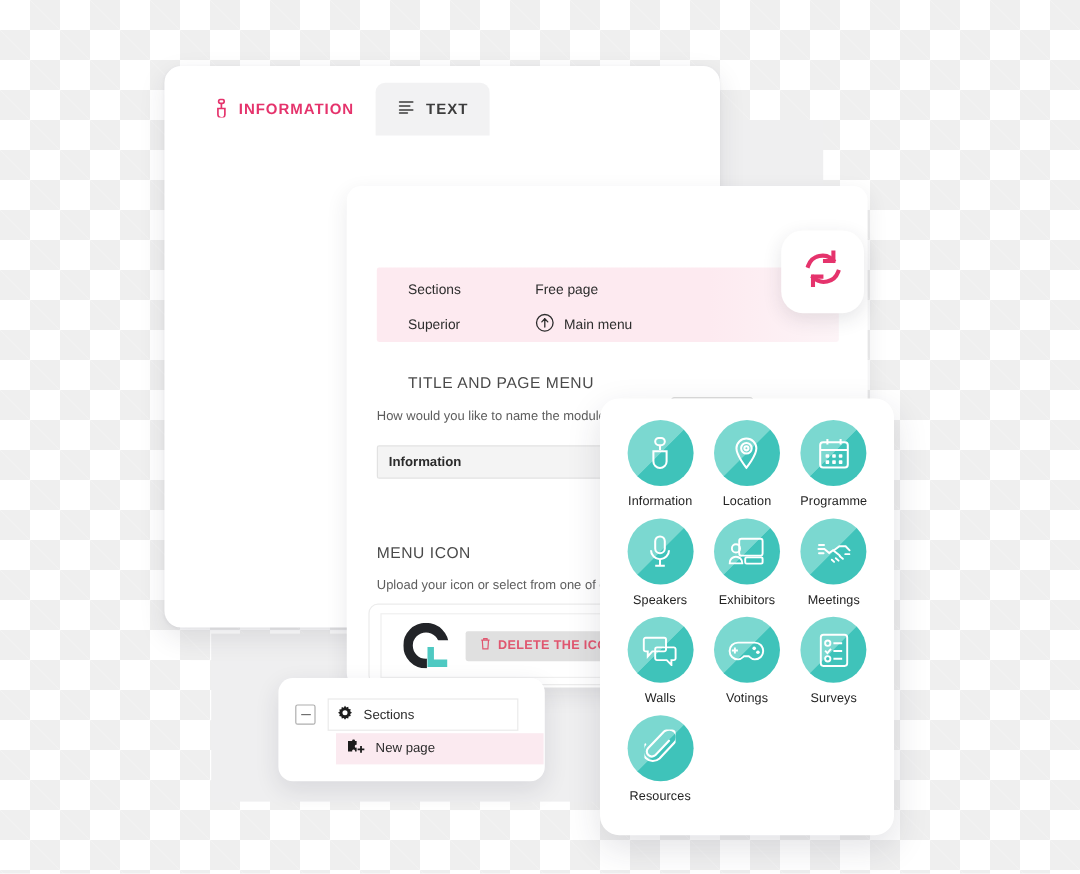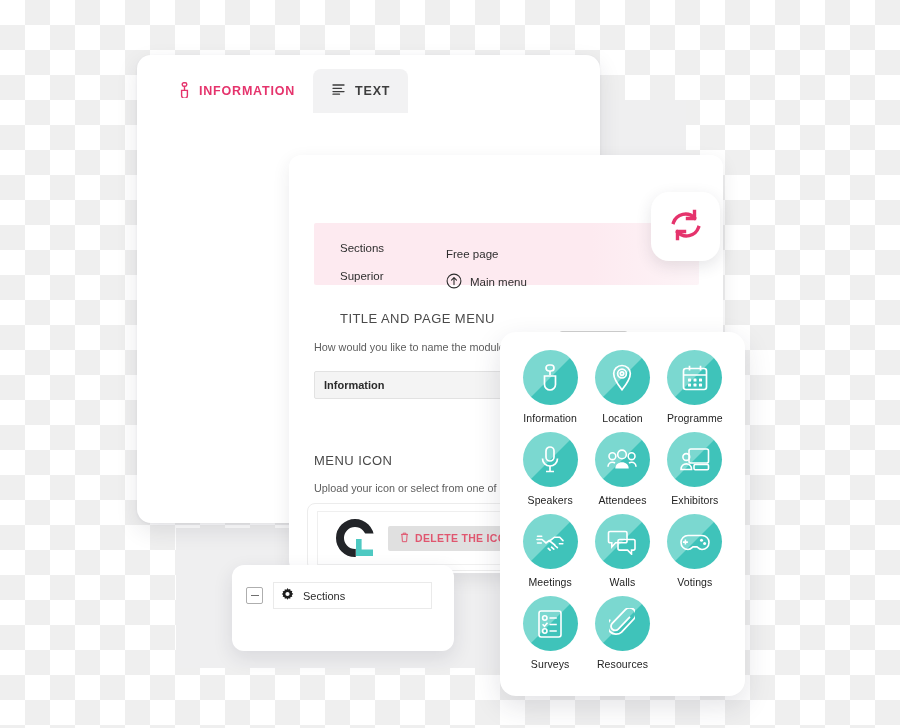--- a/index.html
+++ b/index.html
@@ -44,21 +44,21 @@
   .tab .lbl{white-space:nowrap;}
 
   
   #info-band{
     position:absolute;left:25px;top:68px;width:385px;height:62px;
     background:linear-gradient(90deg,#fdeaf0 0%,#fdeaf0 72%,#fdf4f7 100%);
     border-radius:2px;
   }
   .band-row{position:absolute;left:26px;display:flex;align-items:center;font-size:11.5px;color:#2e2e2e;}
   .band-row .k{width:106px;}
-  .band-row .v{display:flex;align-items:center;gap:8px;color:#2e2e2e;margin-top:12px;}
+  .band-row .v{display:flex;align-items:center;gap:8px;color:#2e2e2e;}
   #band-row-1{top:13px;}
   #band-row-2{top:38px;}
 
   
   .sec-title{
     position:absolute;left:25px;font-size:13px;letter-spacing:.45px;color:#4a4a4a;font-weight:400;
   }
   #title-sec-1{top:156px;margin-left:26px;}
   #title-sec-2{top:298px;}
   .sec-sub{position:absolute;left:25px;font-size:10.8px;color:#5d5d5d;display:flex;align-items:center;gap:7px;}
@@ -360,33 +360,20 @@
         <div class="bubble">
           <svg width="24" height="30" viewBox="0 0 24 30" fill="none" stroke="#ffffff" stroke-width="1.7">
             <rect x="8" y="2" width="8" height="14" rx="4"></rect>
             <path d="M4.5 13.5a7.5 7.5 0 0 0 15 0"></path>
             <path d="M12 21v5M8 26.5h8"></path>
           </svg>
         </div>
         <div class="cap">Speakers</div>
       </div>
 
-      <div class="pick">
-        <div class="bubble">
-          <svg width="30" height="24" viewBox="0 0 30 24" fill="none" stroke="#ffffff" stroke-width="1.6">
-            <circle cx="15" cy="6.4" r="4.3"></circle>
-            <circle cx="5.4" cy="8.2" r="3.4"></circle>
-            <circle cx="24.6" cy="8.2" r="3.4"></circle>
-            <path d="M8.3 20.5c0-3.7 3-6.2 6.7-6.2s6.7 2.5 6.7 6.2z" fill="#ffffff" stroke="none"></path>
-            <path d="M1 18.8c0-2.8 2-4.6 4.4-4.6 1 0 1.9.3 2.6.8"></path>
-            <path d="M29 18.8c0-2.8-2-4.6-4.4-4.6-1 0-1.9.3-2.6.8"></path>
-          </svg>
-        </div>
-        <div class="cap">Attendees</div>
-      </div>
 
 
       <div class="pick">
         <div class="bubble">
           <svg width="30" height="26" viewBox="0 0 30 26" fill="none" stroke="#ffffff" stroke-width="1.6">
             <rect x="9" y="2" width="19.5" height="14" rx="1.8"></rect>
             <circle cx="6.3" cy="10" r="3.4"></circle>
             <path d="M1 22.5c0-3.4 2.4-5.6 5.3-5.6s5.3 2.2 5.3 5.6z"></path>
             <rect x="14" y="17.5" width="14.5" height="5.2" rx="1.2"></rect>
           </svg>
@@ -464,15 +451,24 @@
       <span id="sections-field">
         <span>
           <svg width="13" height="13" viewBox="0 0 13 13" fill="#1c1c1c">
             <path d="M6.5 0l1 1.5 1.7-.5.3 1.8 1.8.3-.5 1.7L12.3 6 10.8 7l.5 1.7-1.8.3-.3 1.8-1.7-.5-1 1.5-1-1.5-1.7.5-.3-1.8-1.8-.3.5-1.7L.7 6l1.5-1-.5-1.7 1.8-.3.3-1.8 1.7.5z"></path>
             <circle cx="6.5" cy="6" r="2.1" fill="#ffffff"></circle>
           </svg>
         </span>
         <span>Sections</span>
       </span>
     </div>
+    <div id="tree-row-2">
+      <span>
+        <svg width="15" height="14" viewBox="0 0 15 14" fill="#1c1c1c">
+          <path d="M1 1.6h3.5a1.2 1.2 0 1 1 2.3 0h1.4v3.1a1.2 1.2 0 1 0 0 2.3v3.2H6.8a1.2 1.2 0 1 0-2.3 0H1z"></path>
+          <path d="M11.1 5.6h1.5v2.1h2.1v1.5h-2.1v2.1h-1.5V9.2H9V7.7h2.1z"></path>
+        </svg>
+      </span>
+      <span>New page</span>
+    </div>
   </div>
 
 </div>
 
 </body></html>

